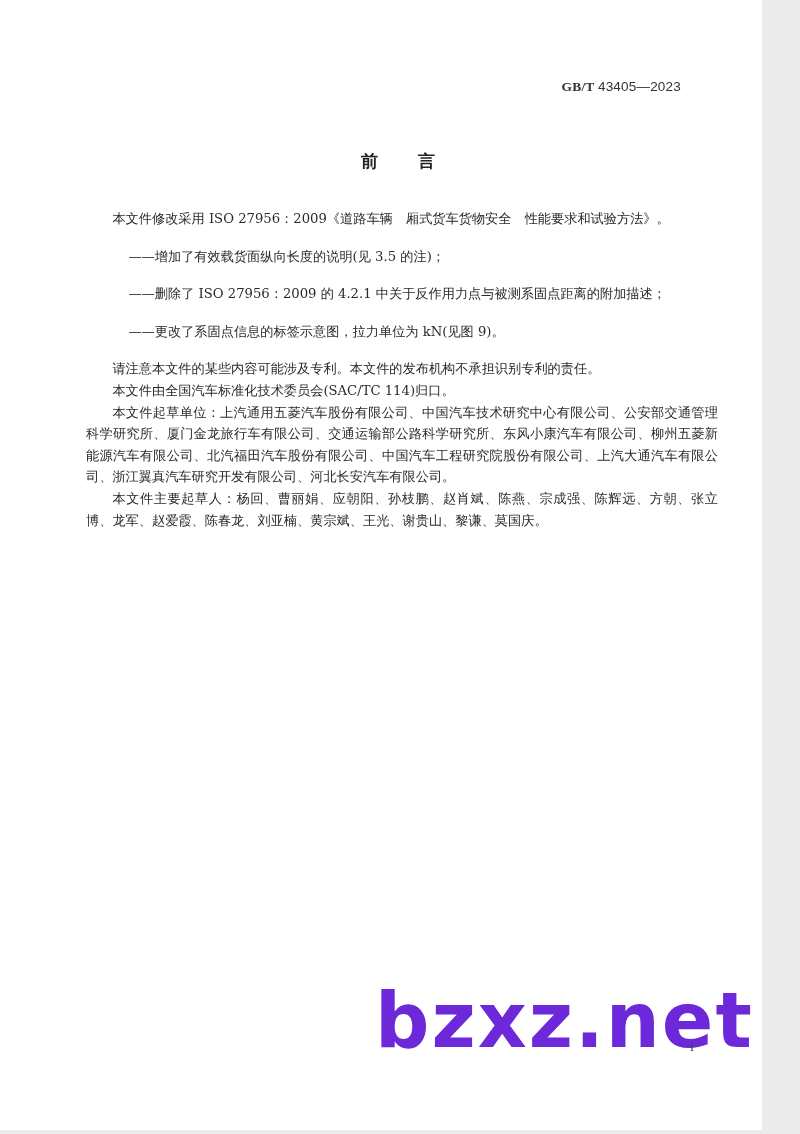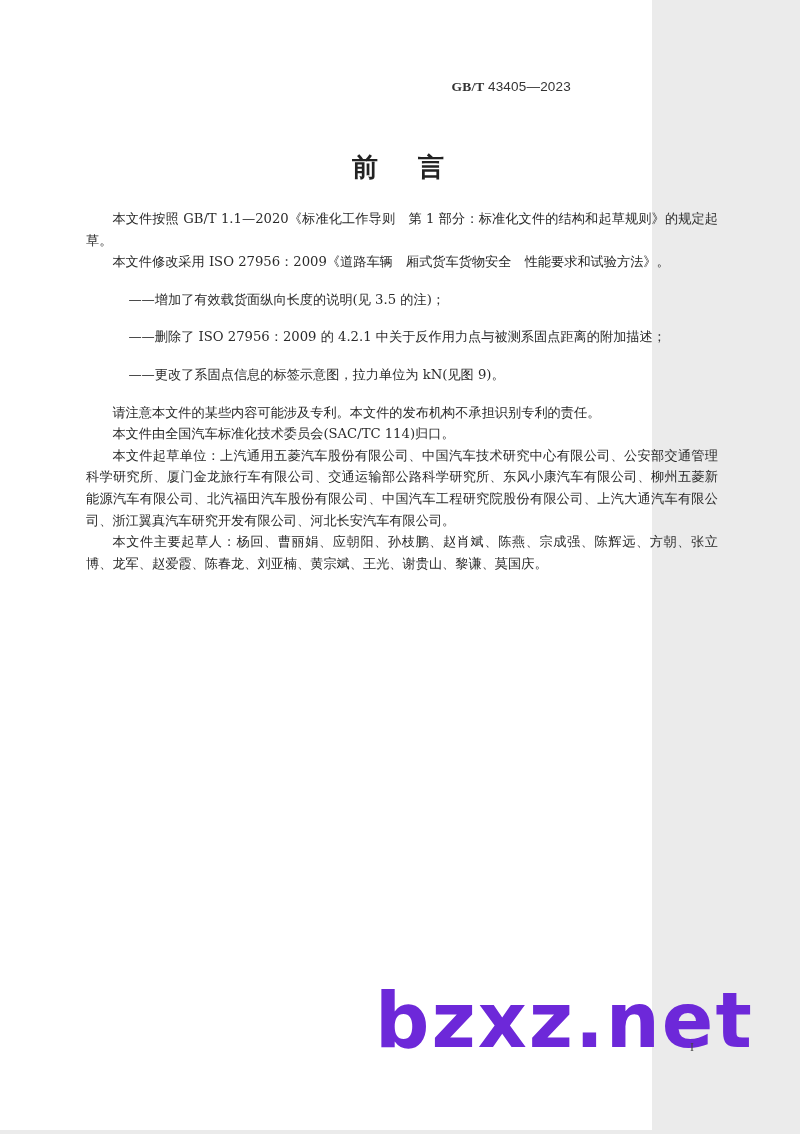--- a/index.html
+++ b/index.html
@@ -4,35 +4,35 @@
   <style>
     html, body { margin: 0; padding: 0; }
     body {
       width: 800px; height: 1134px; position: relative; overflow: hidden;
       background: #ebebeb;
       font-family: "DejaVu Serif", "Liberation Serif", serif;
       color: #2a2a2a;
     }
     .page {
       position: absolute; left: 0; top: 0;
-      width: 652px; height: 1130px;
+      width: 762px; height: 1130px;
       background: #ffffff;
     }
     .std-code {
       position: absolute; right: 81px; top: 79px;
       font-family: "Liberation Serif", serif;
       font-weight: bold; font-size: 13.5px; letter-spacing: 0.2px;
       color: #333;
     }
     .std-code .num { font-family: "Liberation Sans", sans-serif; font-weight: normal; }
     .title {
       position: absolute; left: 0; width: 796px; top: 150px;
       text-align: center;
       font-family: "DejaVu Sans", sans-serif; font-weight: bold;
-      font-size: 26px; color: #222;
+      font-size: 17px; color: #222;
       letter-spacing: 40px; text-indent: 40px;
     }
     .body {
       position: absolute; left: 86px; top: 208px; width: 632px;
       font-size: 13.2px; line-height: 21.6px;
       text-align: justify;
     }
     .p { margin: 0; text-indent: 2em; }
     .li { margin: 16px; text-indent: 2em; }
     .watermark {
@@ -53,21 +53,20 @@
 <div class="page">
 
   <div class="std-code">
     <span>GB/T</span>
     <span class="num">43405—2023</span>
   </div>
 
   <div class="title">前言</div>
 
   <div class="body">
-    <p class="p">本文件按照 GB/T 1.1—2020《标准化工作导则　第 1 部分：标准化文件的结构和起草规则》的规定起草。</p>
     <p class="p">本文件修改采用 ISO 27956：2009《道路车辆　厢式货车货物安全　性能要求和试验方法》。</p>
     <p class="li">——增加了有效载货面纵向长度的说明(见 3.5 的注)；</p>
     <p class="li">——删除了 ISO 27956：2009 的 4.2.1 中关于反作用力点与被测系固点距离的附加描述；</p>
     <p class="li">——更改了系固点信息的标签示意图，拉力单位为 kN(见图 9)。</p>
     <p class="p">请注意本文件的某些内容可能涉及专利。本文件的发布机构不承担识别专利的责任。</p>
     <p class="p">本文件由全国汽车标准化技术委员会(SAC/TC 114)归口。</p>
     <p class="p">本文件起草单位：上汽通用五菱汽车股份有限公司、中国汽车技术研究中心有限公司、公安部交通管理科学研究所、厦门金龙旅行车有限公司、交通运输部公路科学研究所、东风小康汽车有限公司、柳州五菱新能源汽车有限公司、北汽福田汽车股份有限公司、中国汽车工程研究院股份有限公司、上汽大通汽车有限公司、浙江翼真汽车研究开发有限公司、河北长安汽车有限公司。</p>
     <p class="p">本文件主要起草人：杨回、曹丽娟、应朝阳、孙枝鹏、赵肖斌、陈燕、宗成强、陈辉远、方朝、张立博、龙军、赵爱霞、陈春龙、刘亚楠、黄宗斌、王光、谢贵山、黎谦、莫国庆。</p>
   </div>
 

